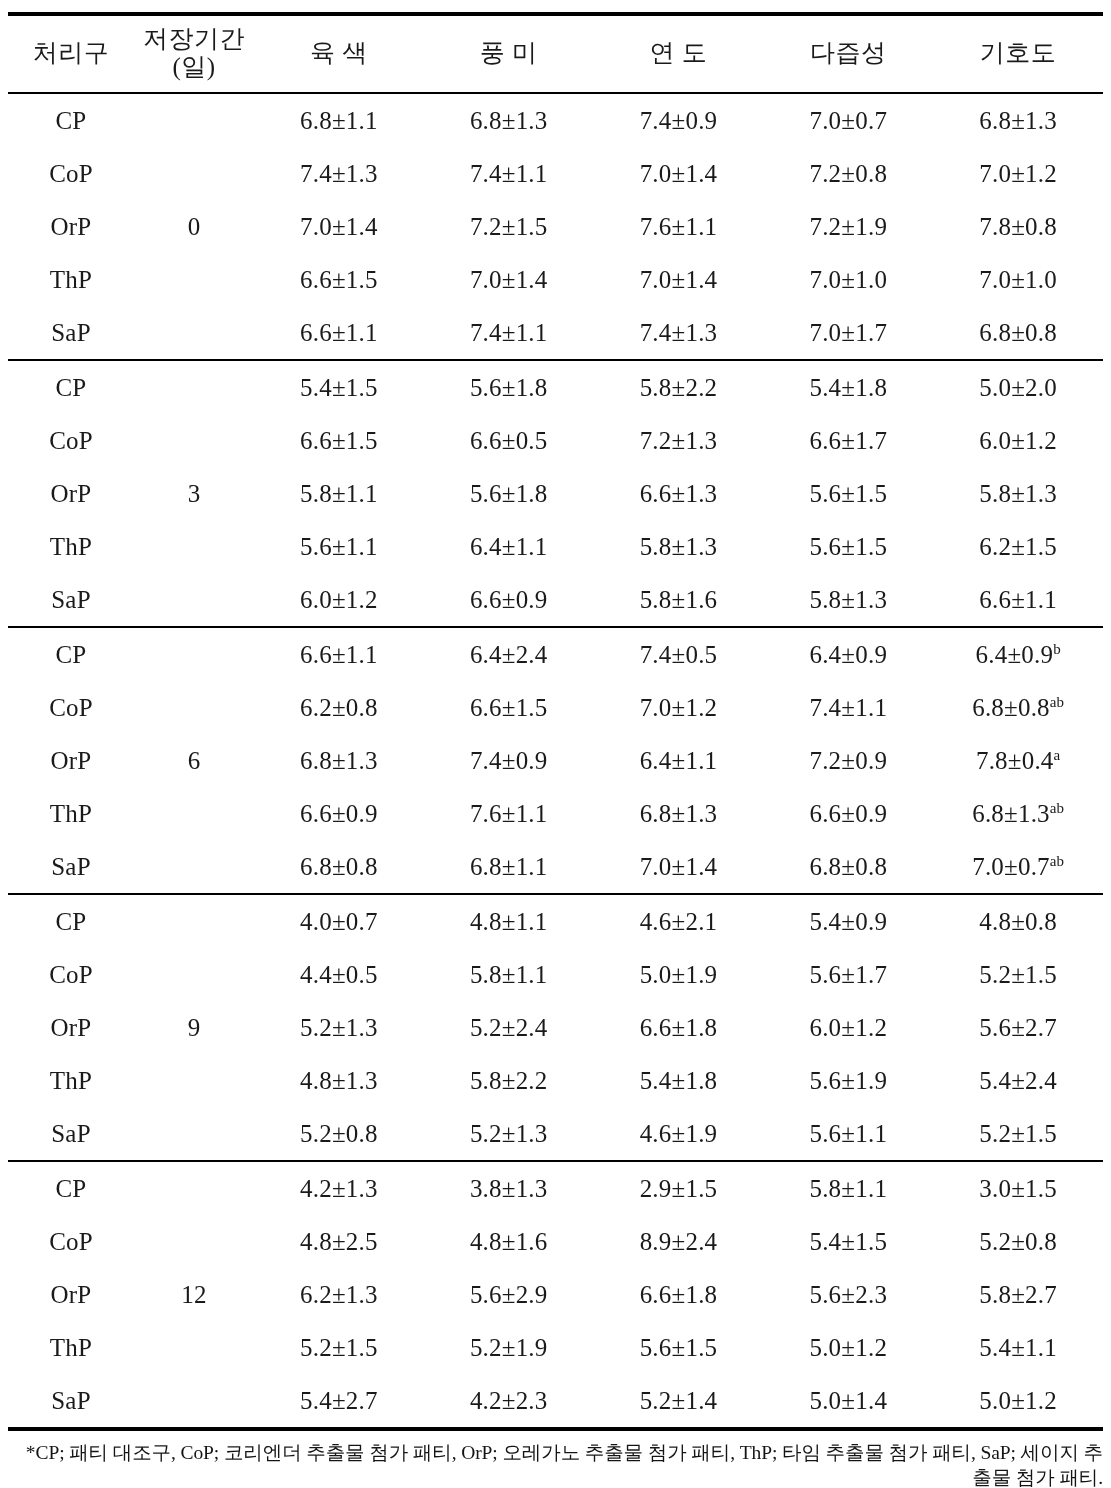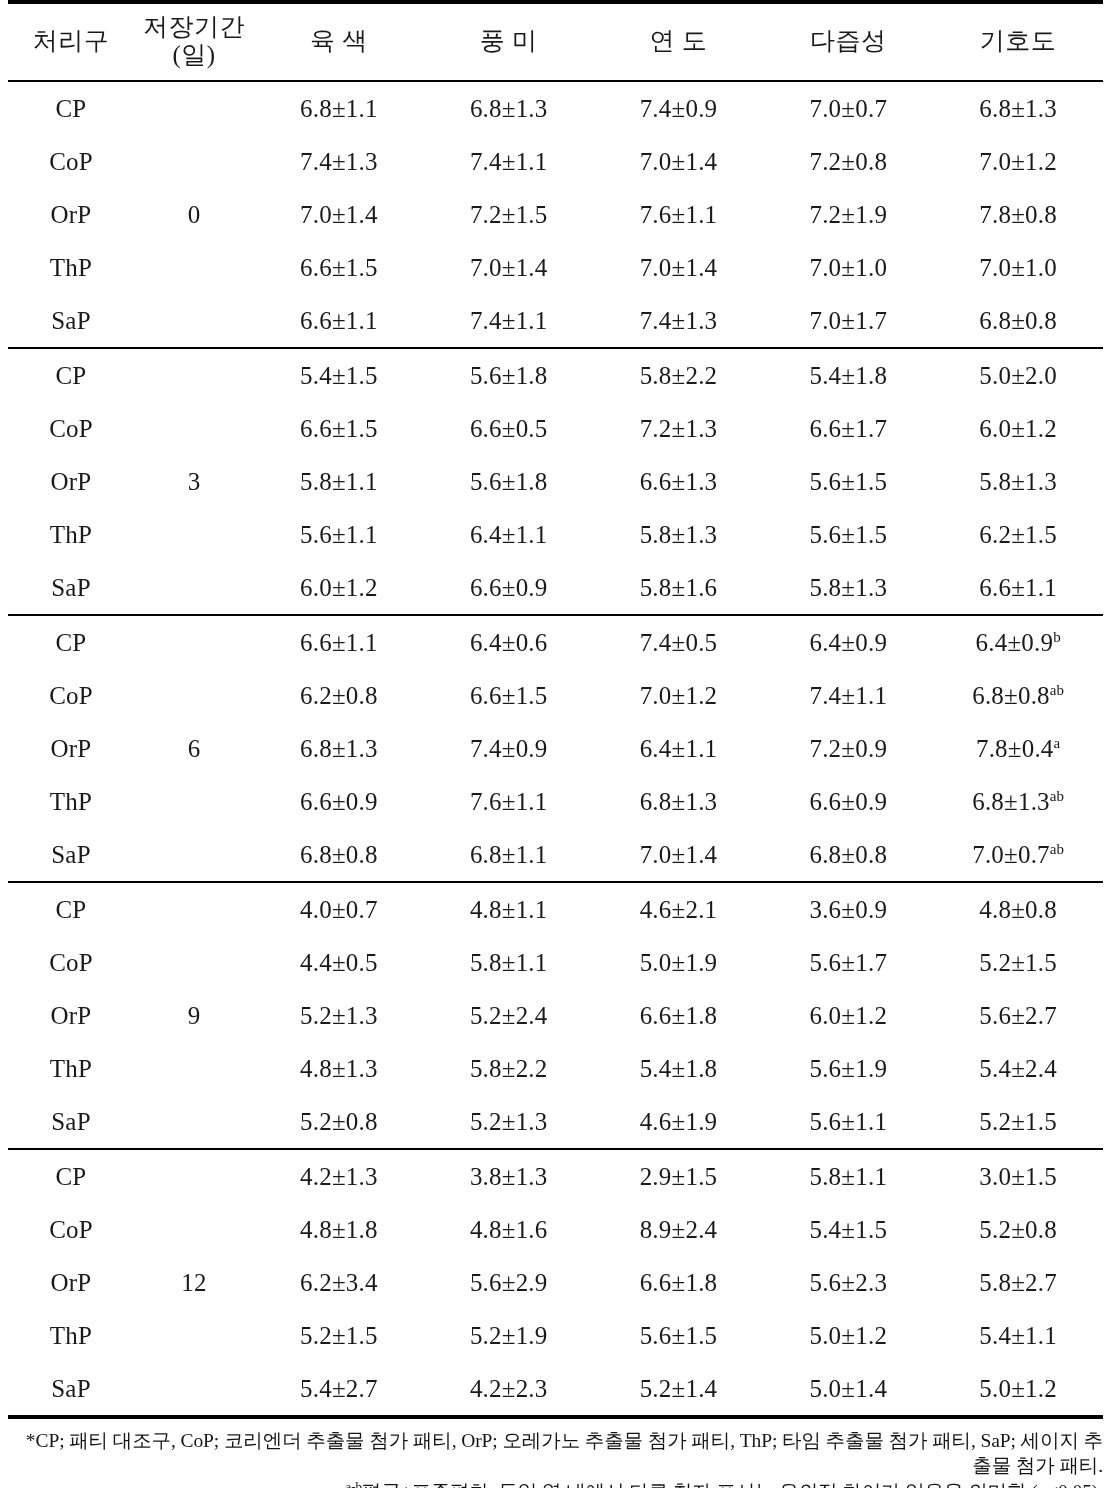--- a/index.html
+++ b/index.html
@@ -13,21 +13,21 @@
     font-family: "Liberation Serif", "DejaVu Serif", serif;
     color: #1a1a1a;
     overflow: hidden;
   }
 
   .sheet {
     position: relative;
     width: 1111px;
     height: 1488px;
     box-sizing: border-box;
-    padding: 0 8px;
+    padding: 12px 8px;
   }
 
   table.data-table {
     width: 1095px;
     border-collapse: collapse;
     table-layout: fixed;
   }
 
   table.data-table col.c-treat { width: 126px; }
   table.data-table col.c-days  { width: 120px; }
@@ -230,21 +230,21 @@
           <td class="cell-val">6.0±1.2</td>
           <td class="cell-val">6.6±0.9</td>
           <td class="cell-val">5.8±1.6</td>
           <td class="cell-val">5.8±1.3</td>
           <td class="cell-val"><span>6.6±1.1</span></td>
         </tr>
         <tr class="data-row block-start">
           <td class="cell-treat">CP</td>
           <td class="cell-days"></td>
           <td class="cell-val">6.6±1.1</td>
-          <td class="cell-val">6.4±0.6</td>
+          <td class="cell-val">6.4±2.4</td>
           <td class="cell-val">7.4±0.5</td>
           <td class="cell-val">6.4±0.9</td>
           <td class="cell-val"><span>6.4±0.9</span><span class="sup">b</span></td>
         </tr>
         <tr class="data-row">
           <td class="cell-treat">CoP</td>
           <td class="cell-days"></td>
           <td class="cell-val">6.2±0.8</td>
           <td class="cell-val">6.6±1.5</td>
           <td class="cell-val">7.0±1.2</td>
@@ -277,21 +277,21 @@
           <td class="cell-val">7.0±1.4</td>
           <td class="cell-val">6.8±0.8</td>
           <td class="cell-val"><span>7.0±0.7</span><span class="sup">ab</span></td>
         </tr>
         <tr class="data-row block-start">
           <td class="cell-treat">CP</td>
           <td class="cell-days"></td>
           <td class="cell-val">4.0±0.7</td>
           <td class="cell-val">4.8±1.1</td>
           <td class="cell-val">4.6±2.1</td>
-          <td class="cell-val">3.6±0.9</td>
+          <td class="cell-val">5.4±0.9</td>
           <td class="cell-val"><span>4.8±0.8</span></td>
         </tr>
         <tr class="data-row">
           <td class="cell-treat">CoP</td>
           <td class="cell-days"></td>
           <td class="cell-val">4.4±0.5</td>
           <td class="cell-val">5.8±1.1</td>
           <td class="cell-val">5.0±1.9</td>
           <td class="cell-val">5.6±1.7</td>
           <td class="cell-val"><span>5.2±1.5</span></td>
@@ -328,30 +328,30 @@
           <td class="cell-days"></td>
           <td class="cell-val">4.2±1.3</td>
           <td class="cell-val">3.8±1.3</td>
           <td class="cell-val">2.9±1.5</td>
           <td class="cell-val">5.8±1.1</td>
           <td class="cell-val"><span>3.0±1.5</span></td>
         </tr>
         <tr class="data-row">
           <td class="cell-treat">CoP</td>
           <td class="cell-days"></td>
-          <td class="cell-val">4.8±1.8</td>
+          <td class="cell-val">4.8±2.5</td>
           <td class="cell-val">4.8±1.6</td>
           <td class="cell-val">8.9±2.4</td>
           <td class="cell-val">5.4±1.5</td>
           <td class="cell-val"><span>5.2±0.8</span></td>
         </tr>
         <tr class="data-row">
           <td class="cell-treat">OrP</td>
           <td class="cell-days">12</td>
-          <td class="cell-val">6.2±3.4</td>
+          <td class="cell-val">6.2±1.3</td>
           <td class="cell-val">5.6±2.9</td>
           <td class="cell-val">6.6±1.8</td>
           <td class="cell-val">5.6±2.3</td>
           <td class="cell-val"><span>5.8±2.7</span></td>
         </tr>
         <tr class="data-row">
           <td class="cell-treat">ThP</td>
           <td class="cell-days"></td>
           <td class="cell-val">5.2±1.5</td>
           <td class="cell-val">5.2±1.9</td>

